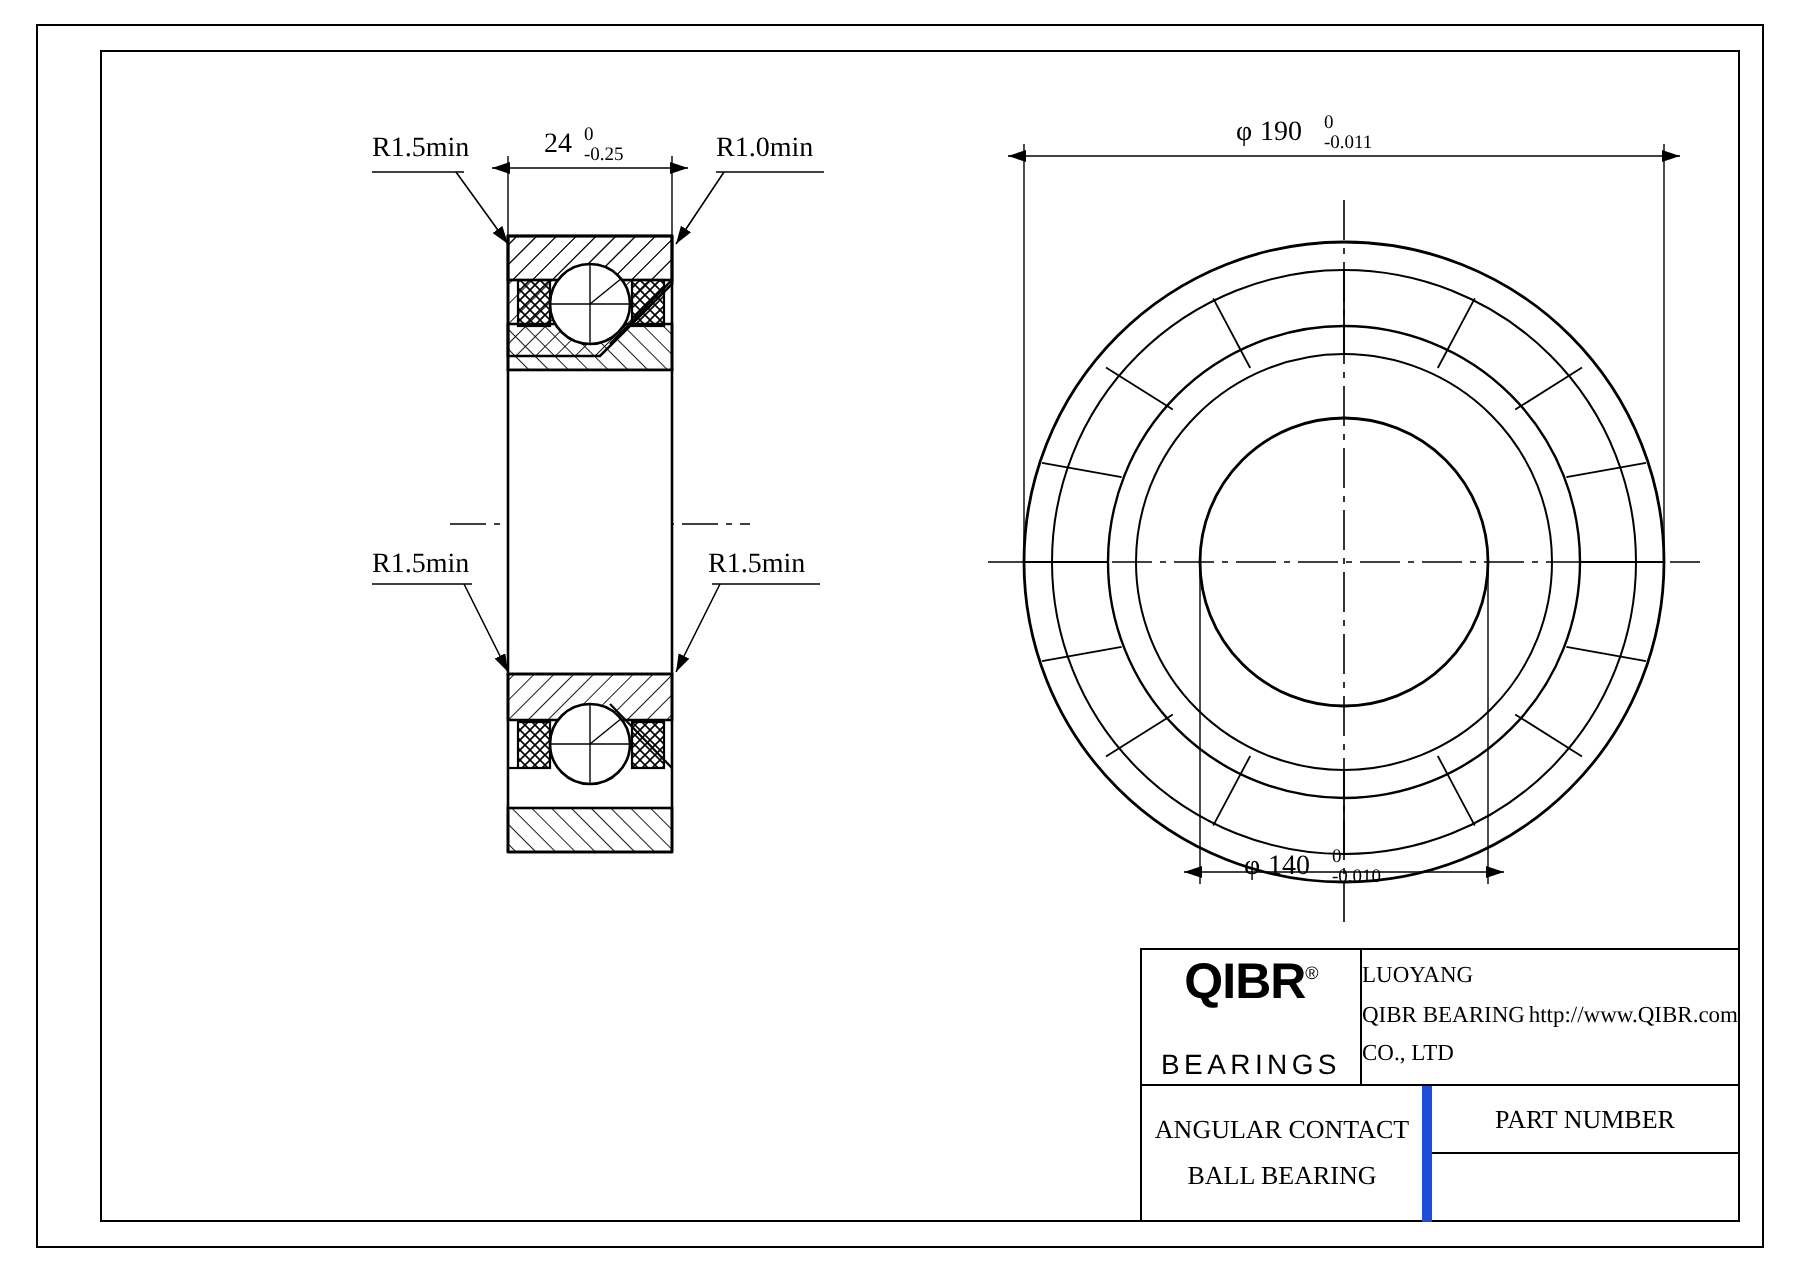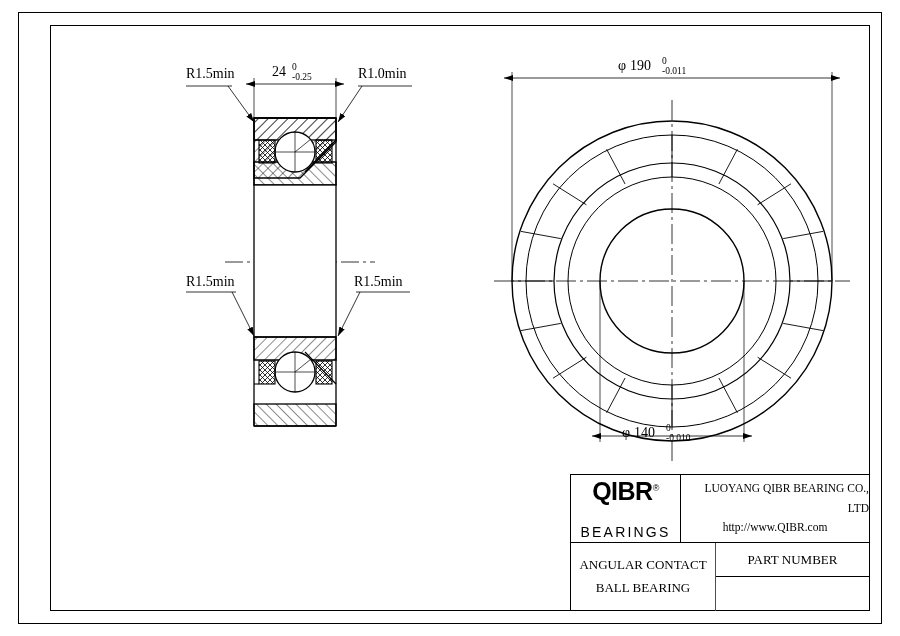--- a/index.html
+++ b/index.html
@@ -10,23 +10,23 @@
   svg{position:absolute;left:0;top:0;}
   .dimtext{font-family:"Liberation Serif",serif;font-size:14px;fill:#000;}
   .small{font-size:9.5px;}
   
   .titleblock{position:absolute;left:570px;top:474px;width:300px;height:137px;border:1px solid #000;box-sizing:border-box;}
   .tb-top{position:absolute;left:0;top:0;width:100%;height:68px;border-bottom:1px solid #000;box-sizing:border-box;display:flex;}
   .tb-logo{width:110px;height:100%;border-right:1px solid #000;box-sizing:border-box;display:flex;flex-direction:column;align-items:center;justify-content:center;}
   .logo-main{font-family:"Liberation Sans",sans-serif;font-weight:bold;font-size:25px;letter-spacing:-0.5px;position:relative;}
   .logo-main .reg{font-size:9px;vertical-align:super;font-weight:normal;}
   .logo-sub{font-family:"Liberation Sans",sans-serif;font-size:14px;letter-spacing:2.2px;margin-top:18px;}
-  .tb-company{flex:1;display:flex;flex-direction:column;align-items:center;justify-content:center;font-size:11.5px;line-height:1.7;text-align:right;}
+  .tb-company{flex:1;display:flex;flex-direction:row;align-items:center;justify-content:center;font-size:11.5px;line-height:1.7;}
   .tb-bottom{position:absolute;left:0;top:68px;width:100%;height:68px;display:flex;}
-  .tb-product{width:145px;border-right:1px solid #1d4ed8;box-sizing:border-box;display:flex;flex-direction:column;align-items:center;justify-content:center;font-size:13px;line-height:1.75;}
+  .tb-product{width:145px;border-right:5px solid #1d4ed8;box-sizing:border-box;display:flex;flex-direction:column;align-items:center;justify-content:center;font-size:13px;line-height:1.75;}
   .tb-part{flex:1;display:flex;flex-direction:column;box-sizing:border-box;gap:32px;}
   .tb-part-label{height:34px;border-bottom:1px solid #000;box-sizing:border-box;display:flex;align-items:center;justify-content:center;font-size:13px;}
   .tb-part-value{flex:1;display:flex;align-items:center;justify-content:center;font-size:13px;}
 </style>
 </head>
 <body>
 
 <div id="sheet">
 
   <div class="outer-border"></div>

